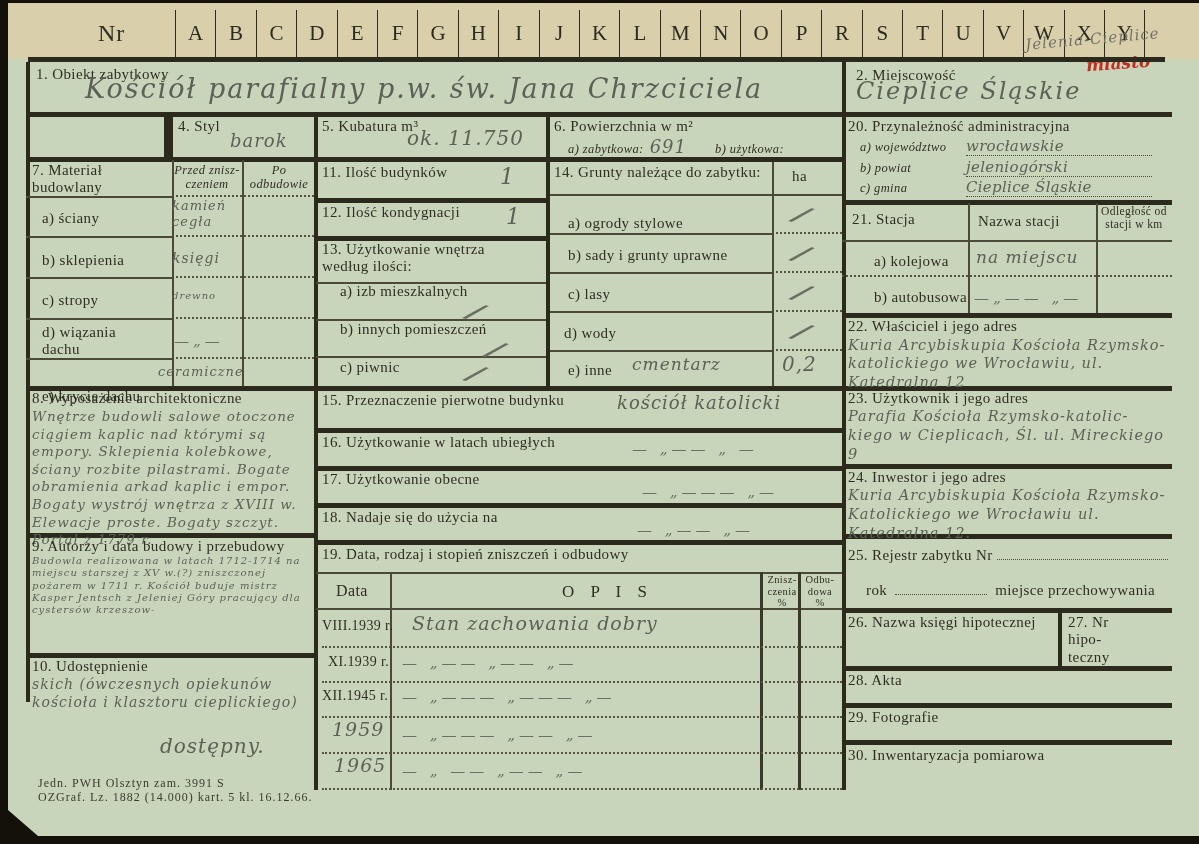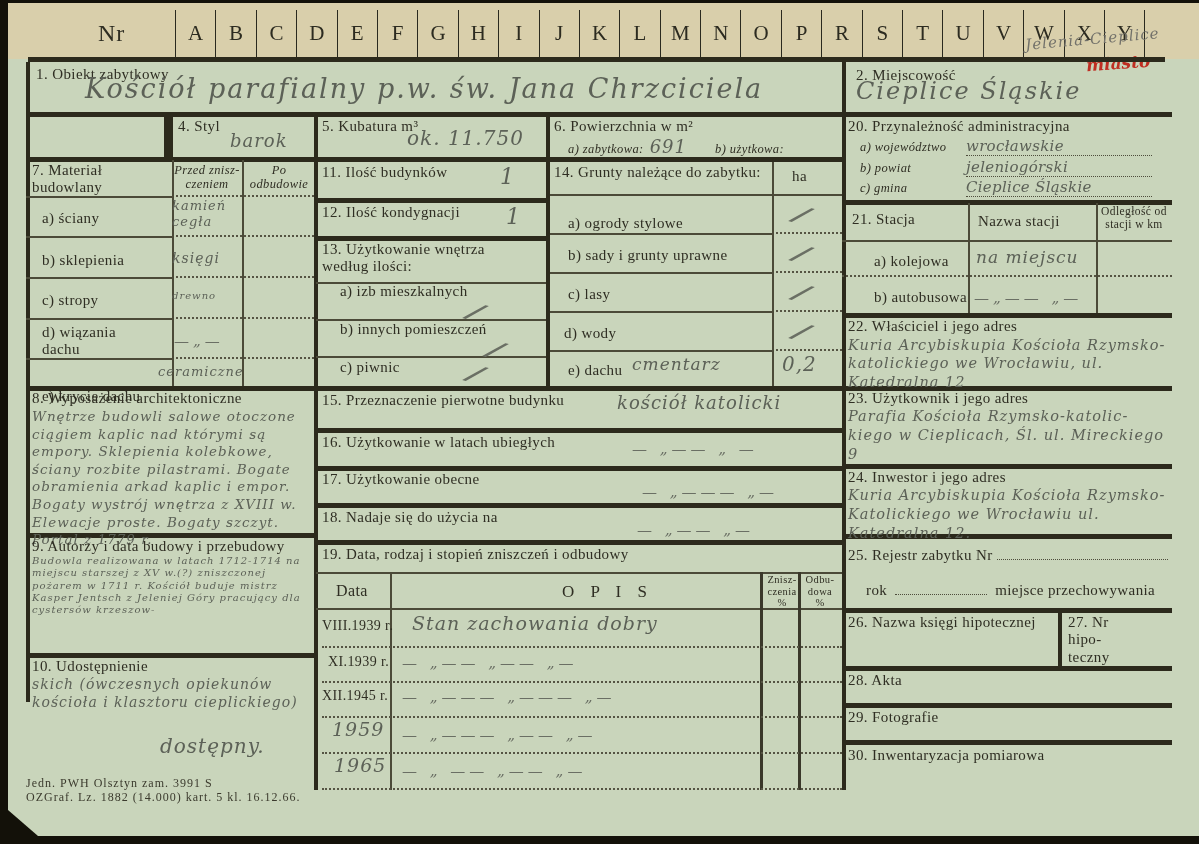--- a/index.html
+++ b/index.html
@@ -232,21 +232,21 @@
     <div class="lbl" style="width:212px;">14. Grunty należące do zabytku:</div>
     <div class="abs lbl" style="left:238px;top:4px;">ha</div>
     <div class="abs lbl" style="left:14px;top:44px;margin-top:7px;">a) ogrody stylowe</div>
     <div class="abs slash" style="left:244px;top:38px;">/</div>
     <div class="abs lbl" style="left:14px;top:83px;">b) sady i grunty uprawne</div>
     <div class="abs slash" style="left:244px;top:77px;">/</div>
     <div class="abs lbl" style="left:14px;top:122px;">c) lasy</div>
     <div class="abs slash" style="left:244px;top:116px;">/</div>
     <div class="abs lbl" style="left:10px;top:161px;">d) wody</div>
     <div class="abs slash" style="left:244px;top:155px;">/</div>
-    <div class="abs lbl" style="left:14px;top:198px;">e) dachu</div>
+    <div class="abs lbl" style="left:14px;top:198px;">e) inne</div>
     <div class="abs hw" style="left:78px;top:190px;font-size:17px;">cmentarz</div>
     <div class="abs hw" style="left:228px;top:188px;font-size:20px;">0,2</div>
   </div>
 
   <div class="abs" style="left:848px;top:203px;width:320px;height:110px;">
     <div class="lbl" style="padding:8px 0 0 4px;">21. Stacja</div>
     <div class="abs lbl" style="left:130px;top:10px;width:116px;text-align:left;">Nazwa stacji</div>
     <div class="abs lbl" style="left:252px;top:2px;width:68px;text-align:center;font-size:11.5px;line-height:1.1;">Odległość od stacji w km</div>
     <div class="abs lbl" style="left:26px;top:50px;">a) kolejowa</div>
     <div class="abs hw" style="left:128px;top:44px;font-size:17px;white-space:nowrap;">na miejscu</div>
@@ -346,17 +346,17 @@
   <div class="abs" style="left:848px;top:672px;width:320px;height:28px;">
     <div class="lbl">28. Akta</div>
   </div>
   <div class="abs" style="left:848px;top:709px;width:320px;height:28px;">
     <div class="lbl">29. Fotografie</div>
   </div>
   <div class="abs" style="left:848px;top:747px;width:320px;height:40px;">
     <div class="lbl">30. Inwentaryzacja pomiarowa</div>
   </div>
 
-  <div class="abs" style="left:26px;top:777px;">
+  <div class="abs" style="left:38px;top:777px;">
     <div class="lbl" style="font-size:12px;letter-spacing:1px;color:#3b3a2d;">Jedn. PWH Olsztyn zam. 3991 S</div>
     <div class="lbl" style="font-size:12px;letter-spacing:1px;color:#3b3a2d;">OZGraf. Lz. 1882 (14.000) kart. 5 kl. 16.12.66.</div>
   </div>
 </div>
 
 </body></html>

